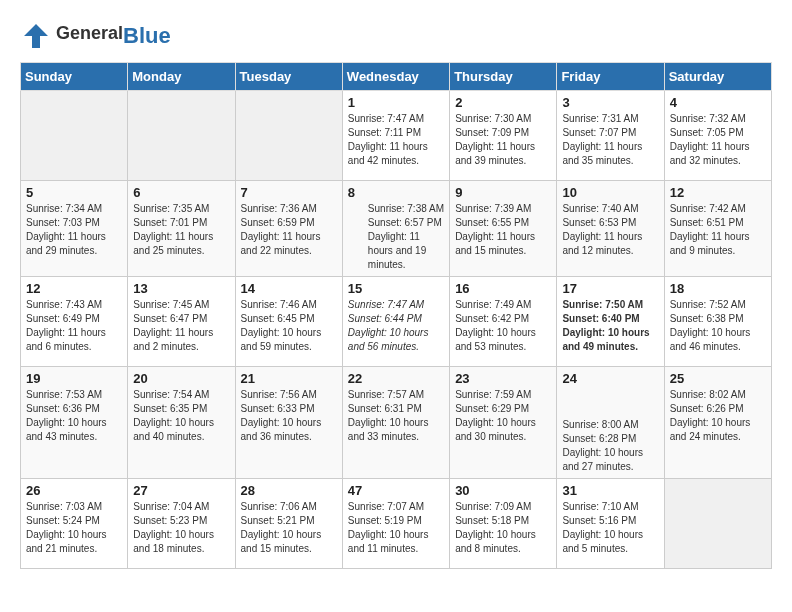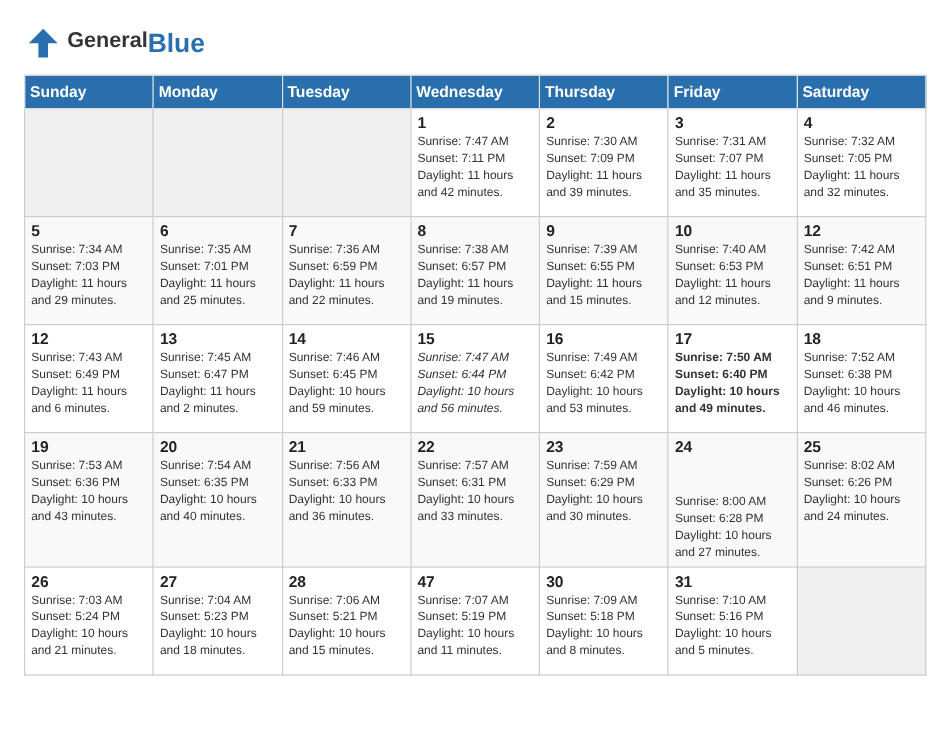--- a/index.html
+++ b/index.html
@@ -155,21 +155,21 @@
 Daylight: 11 hours and 25 minutes.</div>
         </td>
         <td>
           <span class="day-num">7</span>
           <div class="day-info" style="white-space: pre-line;">Sunrise: 7:36 AM
 Sunset: 6:59 PM
 Daylight: 11 hours and 22 minutes.</div>
         </td>
         <td>
           <span class="day-num">8</span>
-          <div class="day-info" style="white-space: pre-line;">Sunrise: 7:38 AM
+          <div class="day-info" style="white-space: pre-line; margin-left: 20px;">Sunrise: 7:38 AM
 Sunset: 6:57 PM
 Daylight: 11 hours and 19 minutes.</div>
         </td>
         <td>
           <span class="day-num">9</span>
           <div class="day-info" style="white-space: pre-line;">Sunrise: 7:39 AM
 Sunset: 6:55 PM
 Daylight: 11 hours and 15 minutes.</div>
         </td>
         <td>

